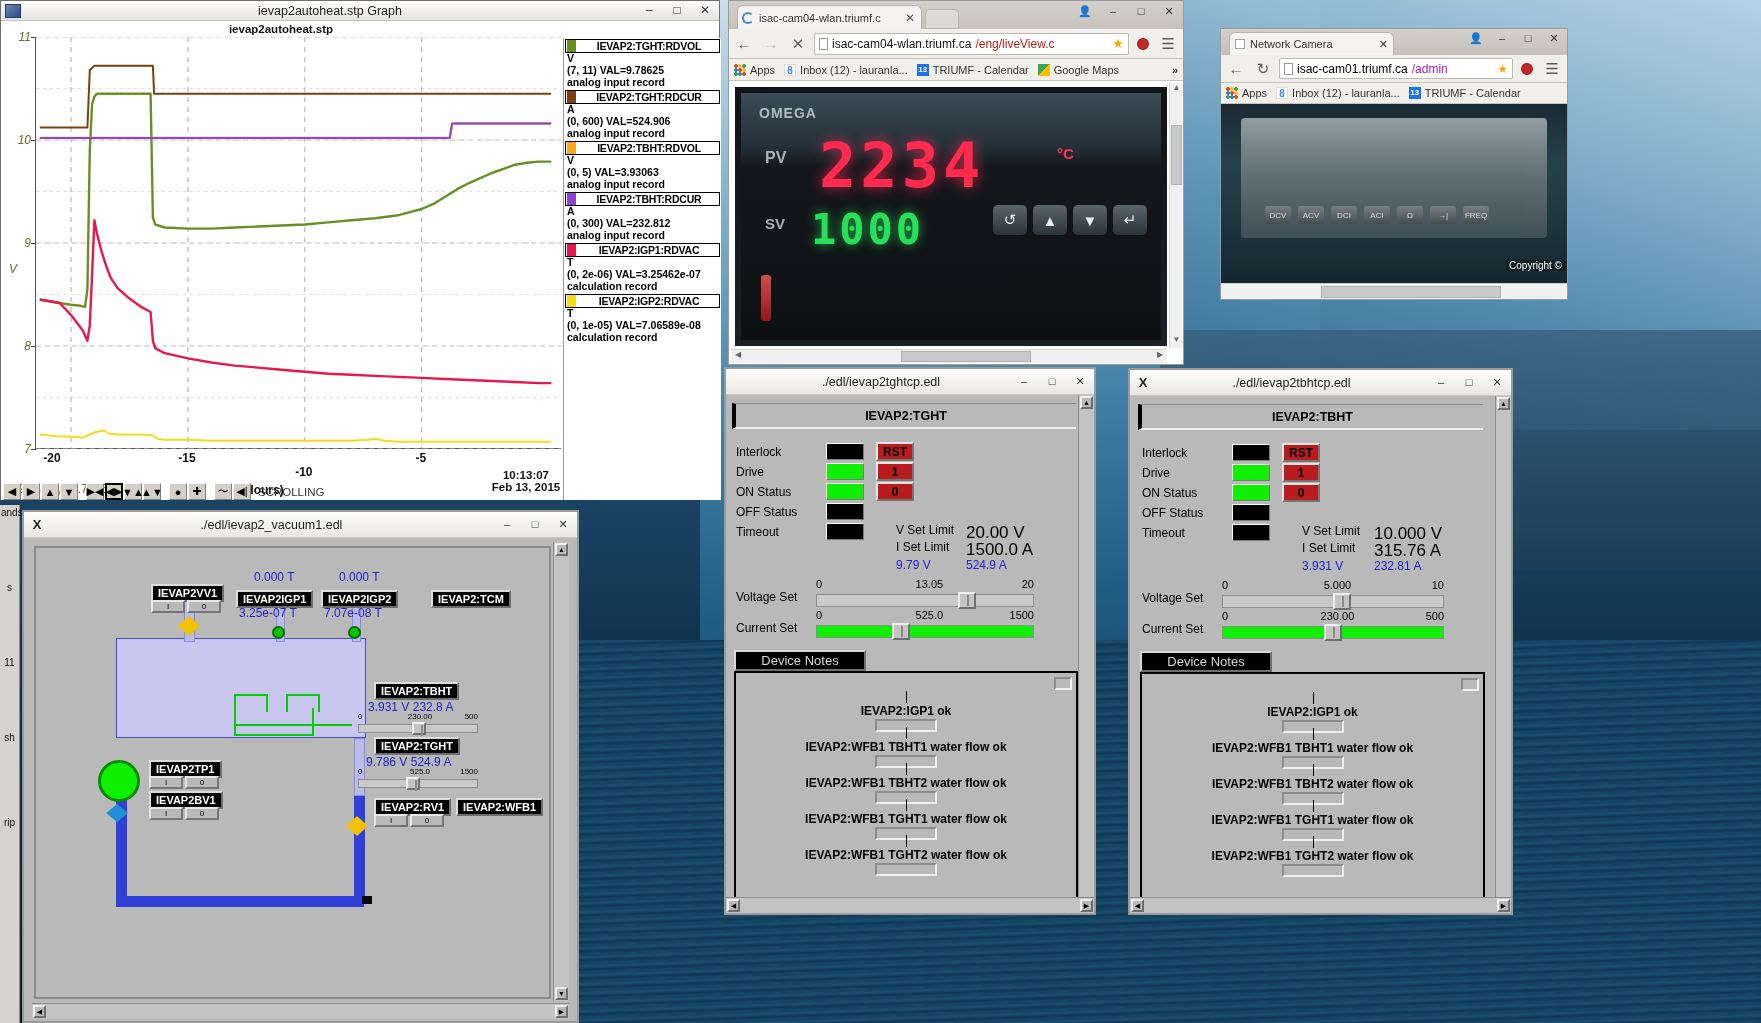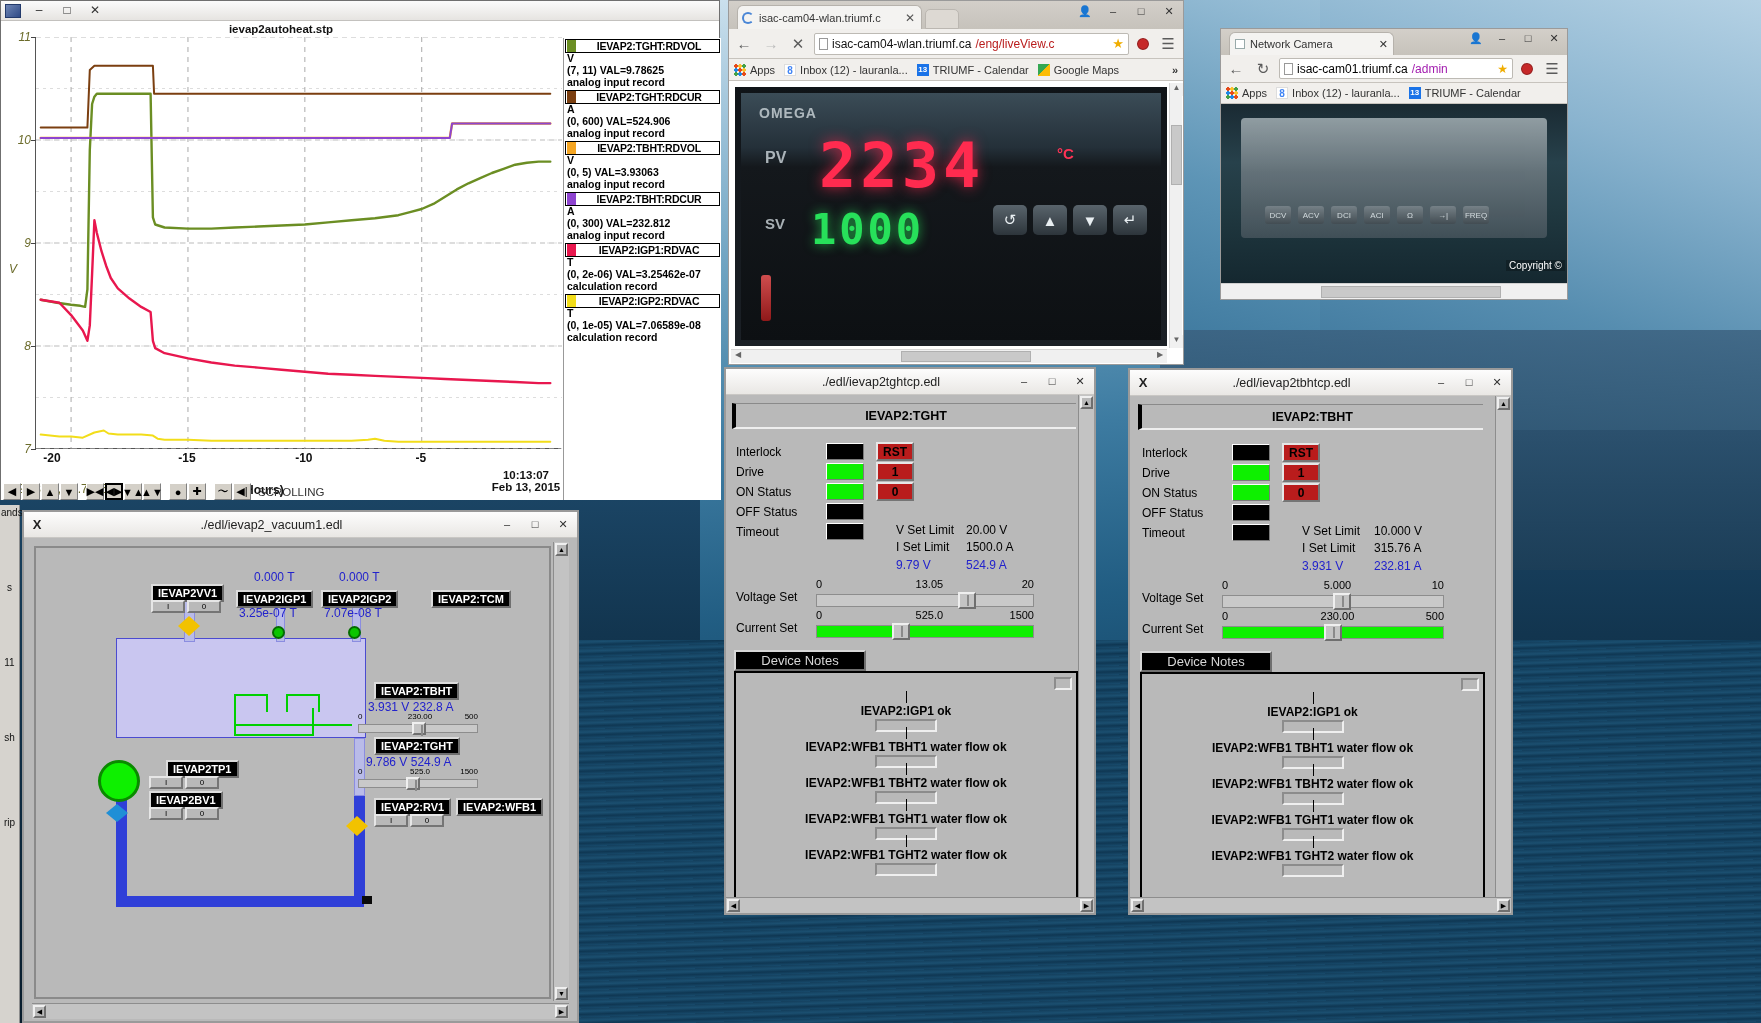--- a/index.html
+++ b/index.html
@@ -215,21 +215,21 @@
     font-size:12.5px;font-weight:bold;color:#000;}
   .lbl{position:absolute;font-size:12px;color:#000;}
   .led{position:absolute;width:38px;height:17px;border:1px solid #fff;
     border-right-color:#7a7a7a;border-bottom-color:#7a7a7a;}
   .led.off{background:#000;}
   .led.on{background:#0ef000;}
   .mbtn{position:absolute;background:#b91c1c;border:2px solid #e6e6e6;
     border-right-color:#757575;border-bottom-color:#757575;
     display:flex;align-items:center;justify-content:center;
     font-size:12px;font-weight:bold;color:#000;}
-  .valnum{position:absolute;font-size:12px;color:#000;text-align:right;}
+  .valnum{position:absolute;font-size:17px;color:#000;text-align:right;}
   .valblue{position:absolute;font-size:12px;color:#2222cc;text-align:right;}
   .sldwrap{position:absolute;}
   .sldtrack{position:absolute;left:0;top:14px;height:13px;background:#c9c9c9;
     border:1px solid #8d8d8d;}
   .sldfill{position:absolute;left:0;top:0;height:100%;background:#0ef000;}
   .sldthumb{position:absolute;top:12px;width:18px;height:17px;background:#c4c4c4;
     border:2px solid #efefef;border-right-color:#6f6f6f;border-bottom-color:#6f6f6f;}
   .sldthumb:after{content:"";position:absolute;left:7px;top:1px;width:2px;height:11px;background:#8a8a8a;}
   .sldmin{position:absolute;left:0;top:-2px;font-size:11px;color:#000;}
   .sldmid{position:absolute;top:-2px;font-size:11px;color:#000;transform:translateX(-50%);}
@@ -286,20 +286,21 @@
   <div>ands</div>
   <div style="margin-top:60px">s</div>
   <div style="margin-top:60px">11</div>
   <div style="margin-top:60px">sh</div>
   <div style="margin-top:70px">rip</div>
 </div>
 
 <div id="stripchart">
   <div id="sc-title">
     <div class="ico"></div>
+    <div class="txt">ievap2autoheat.stp Graph</div>
     <div class="btns">
       <span>–</span>
       <span>□</span>
       <span class="cls">✕</span>
     </div>
   </div>
 
   <div id="sc-body">
     <div id="sc-sub">ievap2autoheat.stp</div>
 
@@ -339,21 +340,21 @@
           <div class="ytick" style="top: 206px;">9</div>
           <div class="ytickmark" style="top: 206px;"></div>
           <div class="ytick" style="top: 103px;">10</div>
           <div class="ytickmark" style="top: 103px;"></div>
           <div class="ytick" style="top: 0px;">11</div>
           <div class="ytickmark" style="top: 0px;"></div>
         </div>
       <div id="xticks">
           <div class="xtick" style="left: 51px;">-20</div>
           <div class="xtick" style="left: 185.956px;">-15</div>
-          <div class="xtick" style="left: 302.844px;">-10</div>
+          <div class="xtick" style="left: 302.844px; margin-top: 14px;">-10</div>
           <div class="xtick" style="left: 419.733px;">-5</div>
         </div>
       <div id="xaxlabel">(Hours)</div>
       <div id="dateStamp">
         <div>10:13:07</div>
         <div>Feb 13, 2015</div>
       </div>
       <div id="cursorRead">(02:43:12, 10.7545)</div>
     </div>
 
@@ -798,21 +799,21 @@
         </div>
         <div class="vtag" style="left:338px;top:189px;">IEVAP2:TGHT</div>
         <div class="vval" style="left:330px;top:207px;">9.786 V   524.9 A</div>
         <div class="sldwrap" style="left:322px;top:221px;width:120px;height:24px;">
           <span class="sldmin" style="font-size:8px">0</span>
           <span class="sldmid" style="left:62px;font-size:8px">525.0</span>
           <span class="sldmax" style="font-size:8px">1500</span>
           <div class="sldtrack" style="width:120px;height:9px;top:10px"></div>
           <div class="sldthumb" style="left:48px;top:8px;width:14px;height:13px;border-width:2px"></div>
         </div>
-        <div class="vtag" style="left:130px;top:212px;">IEVAP2TP1</div>
+        <div class="vtag" style="left:113px;top:212px;">IEVAP2TP1</div>
         <div class="vminibtns" style="left:113px;top:228px;">
           <div>I</div>
           <div>0</div>
         </div>
         <div class="vtag" style="left:113px;top:243px;">IEVAP2BV1</div>
         <div class="vminibtns" style="left:113px;top:259px;">
           <div>I</div>
           <div>0</div>
         </div>
         <div class="vtag" style="left:338px;top:250px;">IEVAP2:RV1</div>

